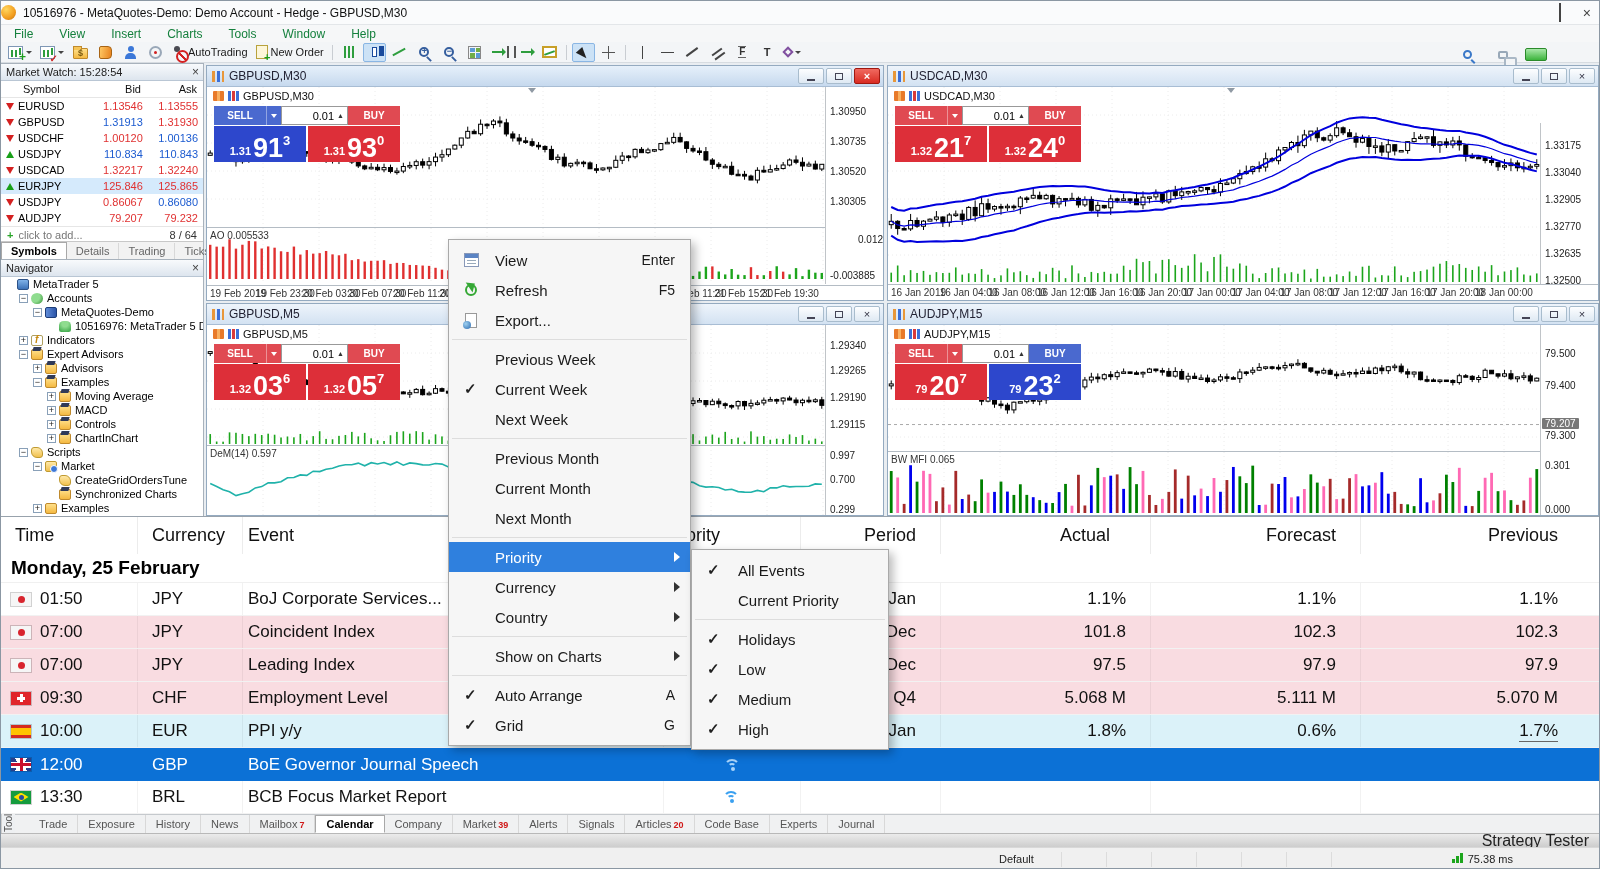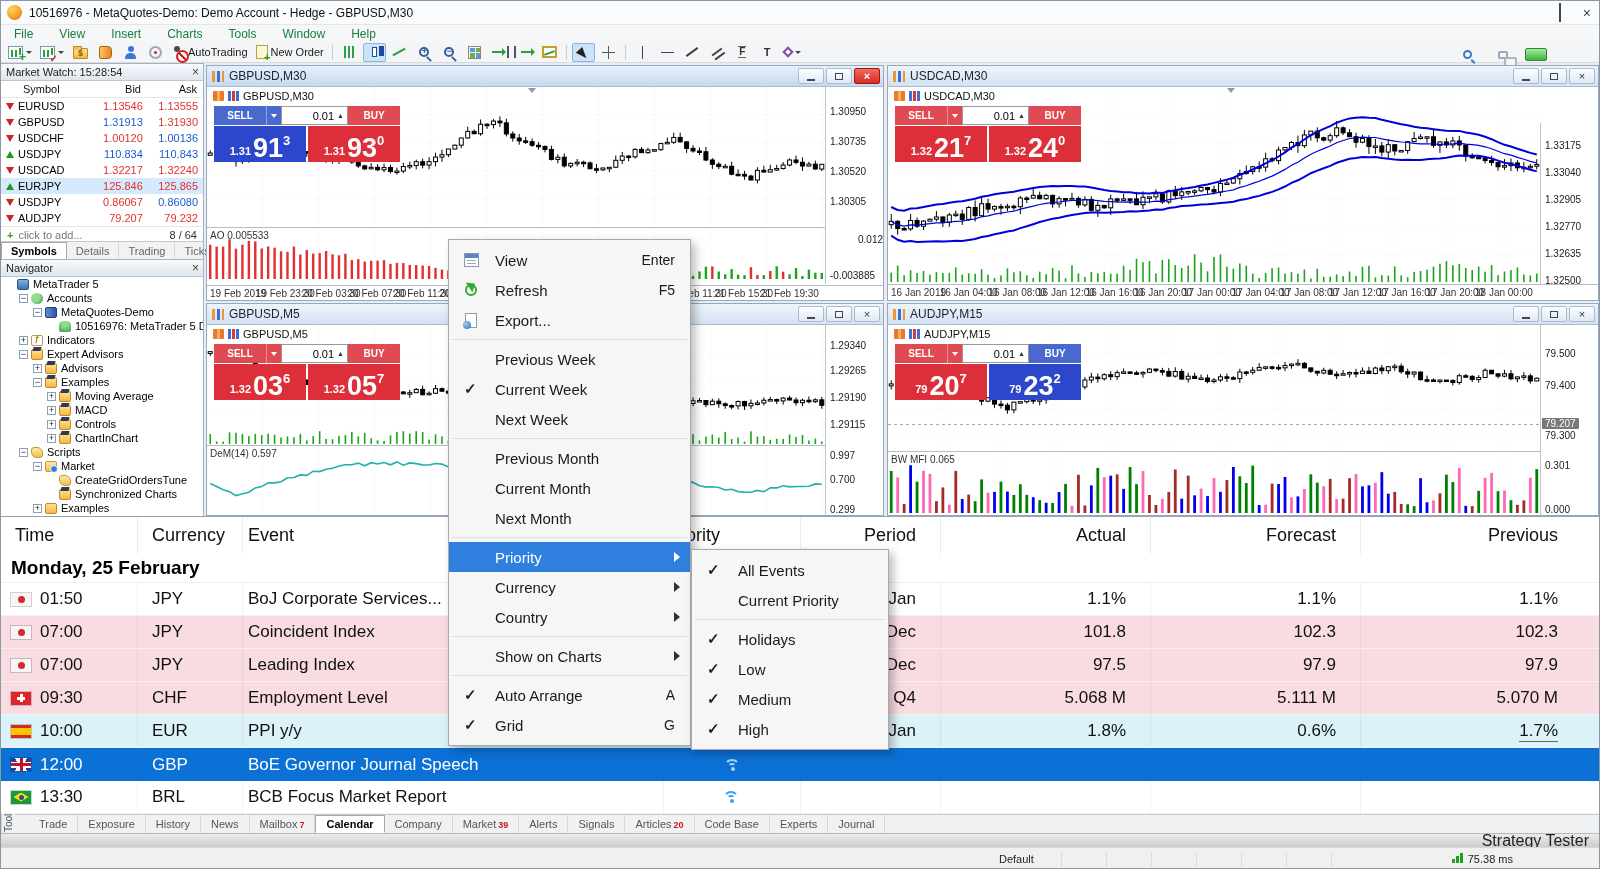--- a/index.html
+++ b/index.html
@@ -1,20 +1,20 @@
 <!DOCTYPE html>
 <html><head>
 <meta charset="utf-8">
 <style>
   html,body{margin:0;padding:0;background:#c9ced4;font-family:"Liberation Sans",sans-serif;}
   #app{position:relative;width:1600px;height:869px;background:#e9edf1;overflow:hidden;border:1px solid #8b97a3;box-sizing:border-box;}
   *{box-sizing:border-box;}
 
   
-  #titlebar{position:absolute;left:0;top:0;width:1600px;height:24px;background:#fafbfc;border-bottom:1px solid #e3e6e9;display:flex;align-items:center;padding-left:6px;}
+  #titlebar{position:absolute;left:0;top:0;width:1600px;height:24px;background:#fafbfc;border-bottom:1px solid #e3e6e9;display:flex;align-items:center;}
   .app-icon{width:15px;height:15px;border-radius:50%;background:radial-gradient(circle at 35% 30%,#ffd65e,#f29d1e 60%,#b86a10);flex:none;}
   #title-text{font-size:12px;color:#111;margin-left:7px;white-space:nowrap;}
   #win-controls{position:absolute;right:10px;top:0;height:24px;display:flex;align-items:center;gap:22px;}
   .wc-glyph-min{width:10px;height:2px;background:#444;}
   .wc-glyph-max{width:10px;height:8px;border:1px solid #444;}
   .wc-glyph-close{font-size:14px;color:#444;line-height:14px;}
 
   
   #menubar{position:absolute;left:0;top:24px;width:1600px;height:17px;display:flex;align-items:center;background:#f6f7f8;}
   .menu-item{font-size:12px;color:#15803d;padding:0 13px;}
@@ -2057,21 +2057,21 @@
       </div>
     </div>
 
   <div id="calendar">
     <div class="cal-header" id="cal-header">
         <span class="cal-hcell" style="width: 137px; padding-left: 14px;">Time</span>
         <span class="cal-hcell" style="width: 105px; padding-left: 14px;">Currency</span>
         <span class="cal-hcell" style="width: 421px; padding-left: 5px;">Event</span>
         <span class="cal-hcell" style="width: 137px;">Priority</span>
         <span class="cal-hcell" style="width: 140px; justify-content: flex-end; padding-right: 24px;">Period</span>
-        <span class="cal-hcell" style="width: 210px; justify-content: flex-end; padding-right: 24px;">Actual</span>
+        <span class="cal-hcell" style="width: 210px; justify-content: flex-end; padding-right: 40px;">Actual</span>
         <span class="cal-hcell" style="width: 210px; justify-content: flex-end; padding-right: 24px;">Forecast</span>
         <span class="cal-hcell" style="width: 240px; justify-content: flex-end; padding-right: 42px;">Previous</span>
       </div>
     <div class="cal-day">Monday, 25 February</div>
     <div id="cal-rows">
         <div class="cal-row bg-white">
           <span class="cal-cell" style="width: 137px;">
             <span class="flag flag-jp"></span>
             <span class="cal-time">01:50</span>
           </span>

